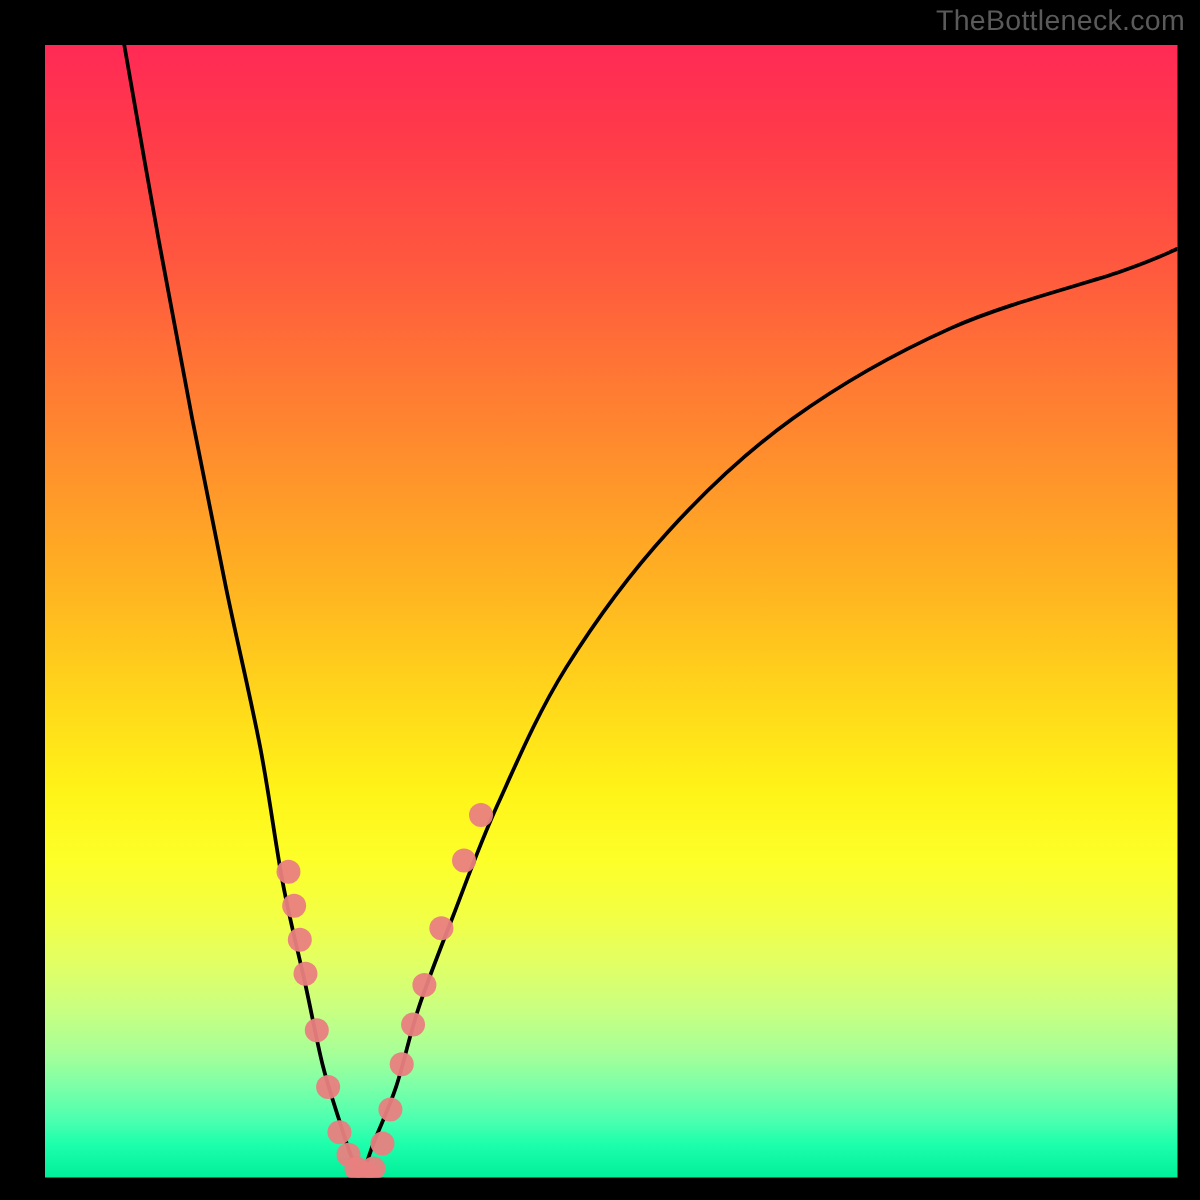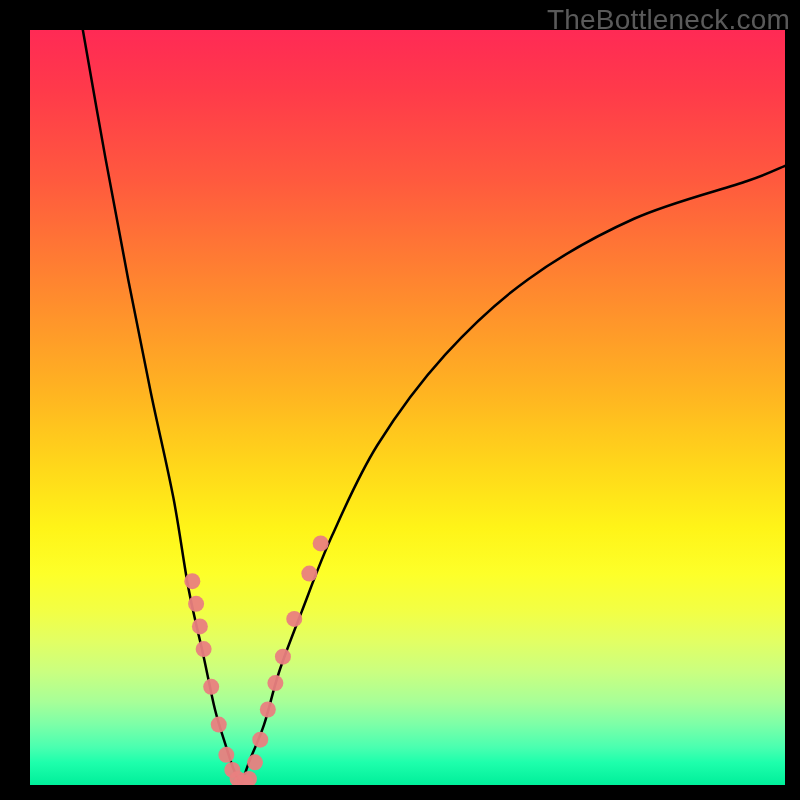--- a/index.html
+++ b/index.html
@@ -39,21 +39,21 @@
       #7cffa8 92%,
       #4affb0 95%,
       #1effac 97%,
       #00ef9a 100%);
   }
   .watermark {
     position: absolute;
     top: 4px;
     right: 10px;
     color: #5a5a5a;
-    font-size: 28px;
+    font-size: 19px;
     font-weight: 500;
     letter-spacing: 0.2px;
     user-select: none;
   }
   svg.curves {
     position: absolute;
     left: 0;
     top: 0;
     width: 755px;
     height: 755px;

